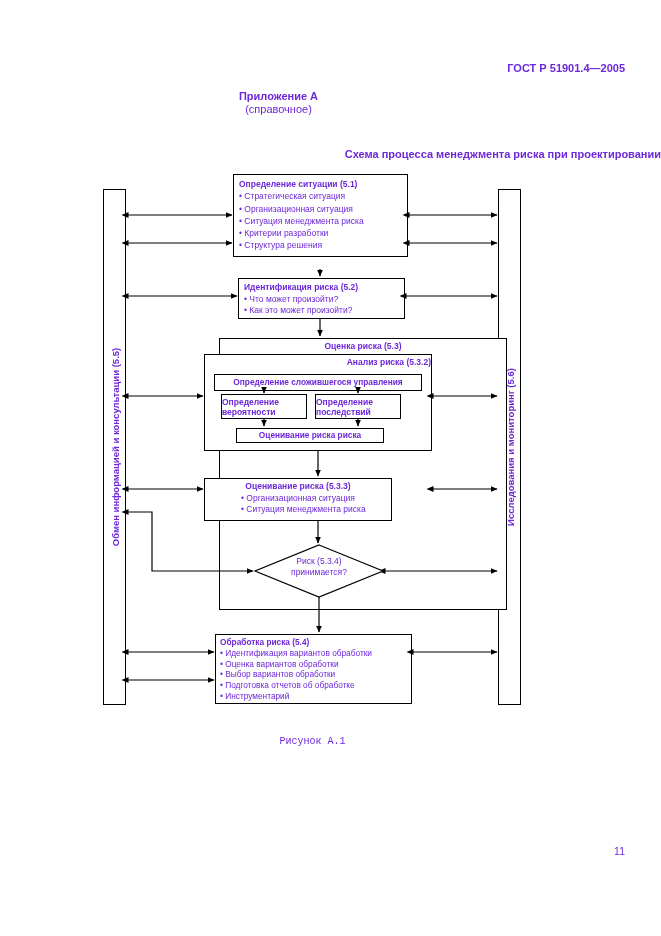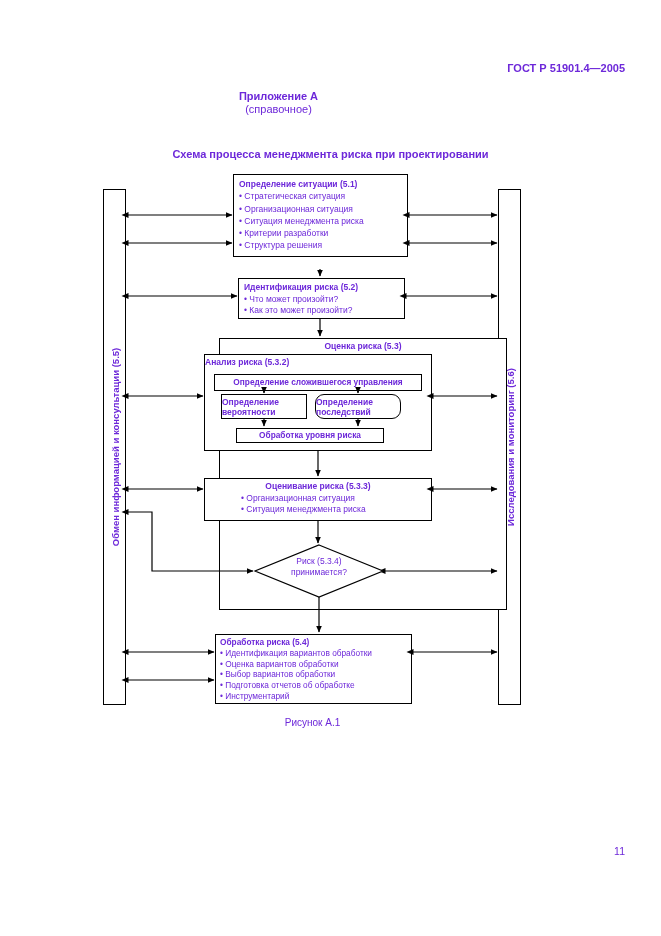--- a/index.html
+++ b/index.html
@@ -4,22 +4,22 @@
 <style>
   html,body{margin:0;padding:0;background:#fff;}
   .page{
     position:relative;width:661px;height:936px;background:#ffffff;
     font-family:"Liberation Sans",sans-serif;color:#6d28d9;overflow:hidden;padding-left:42px;
   }
   .abs{position:absolute;}
   .doc-num{top:62px;right:78px;font-size:11px;font-weight:bold;}
   .appendix{top:90px;left:0;width:557px;text-align:center;font-size:11px;line-height:13px;}
   .appendix .b{font-weight:bold;}
-  .fig-title{top:148px;left:0;width:661px;text-align:center;font-size:11px;font-weight:bold;}
-  .caption{top:717px;left:0;width:625px;text-align:center;font-size:10px;}
+  .fig-title{top:148px;left:0;width:661px;text-align:right;font-size:11px;font-weight:bold;}
+  .caption{top:736px;left:0;width:625px;text-align:center;font-size:10px;font-family:Liberation Mono, monospace;}
   .page-num{top:845px;right:78px;font-size:10.5px;}
 
   
   .flow{position:absolute;inset:0;}
   .fbox{
     position:absolute;border:1.2px solid #000;background:#fff;box-sizing:border-box;
     font-size:8.5px;line-height:11.5px;font-weight:bold;
   }
   .fbox .hd{font-weight:bold;}
   .fbox .bullet{font-weight:normal;}
@@ -34,26 +34,26 @@
   }
 
   #bar-left{left:103px;top:189px;width:23px;height:516px;}
   #bar-right{left:498px;top:189px;width:23px;height:516px;}
 
   #box-context{left:233px;top:174px;width:175px;height:83px;padding:3px 5px;line-height:12.3px;}
   #box-ident{left:238px;top:278px;width:167px;height:41px;padding:3px 5px;}
   #box-assess{left:175px;top:338px;width:288px;height:272px;margin-left:44px;}
   #box-assess .ttl{padding-top:2px;text-align:center;}
   #box-analysis{left:204px;top:354px;width:228px;height:97px;}
-  #box-analysis .ttl{padding-top:2px;text-align:left;}
+  #box-analysis .ttl{padding-top:2px;text-align:right;}
   #box-controls{left:214px;top:374px;width:208px;height:17px;font-size:8.3px;}
   #box-prob{left:221px;top:394px;width:86px;height:25px;line-height:10px;}
-  #box-cons{left:315px;top:394px;width:86px;height:25px;line-height:10px;border-radius:9px;}
+  #box-cons{left:315px;top:394px;width:86px;height:25px;line-height:10px;}
   #box-level{left:236px;top:428px;width:148px;height:15px;font-size:8.3px;}
-  #box-eval{left:204px;top:478px;width:228px;height:43px;padding:2px 0;}
+  #box-eval{left:204px;top:478px;width:188px;height:43px;padding:2px 0;}
   #box-eval .hd{text-align:center;}
   #box-eval .bullet{padding-left:36px;}
   #box-treat{left:215px;top:634px;width:197px;height:70px;padding:2px 4px;font-size:8.3px;line-height:10.8px;}
 
   #diamond-label{
     position:absolute;left:257px;top:556px;width:124px;text-align:center;
     font-size:8.5px;line-height:11px;font-weight:normal;
   }
   svg.arrows{position:absolute;left:0;top:0;pointer-events:none;}
 </style>
@@ -110,21 +110,21 @@
 
     <div class="fbox center-box" id="box-prob">
       <span>Определение вероятности</span>
     </div>
 
     <div class="fbox center-box" id="box-cons">
       <span>Определение последствий</span>
     </div>
 
     <div class="fbox center-box" id="box-level">
-      <span>Обработка уровня риска</span>
+      <span>Оценивание риска риска</span>
     </div>
 
     <div class="fbox" id="box-eval">
       <div class="hd">Оценивание риска (5.3.3)</div>
       <div class="bullet">Организационная ситуация</div>
       <div class="bullet">Ситуация менеджмента риска</div>
     </div>
 
     <div class="fbox" id="box-treat">
       <div class="hd">Обработка риска (5.4)</div>

